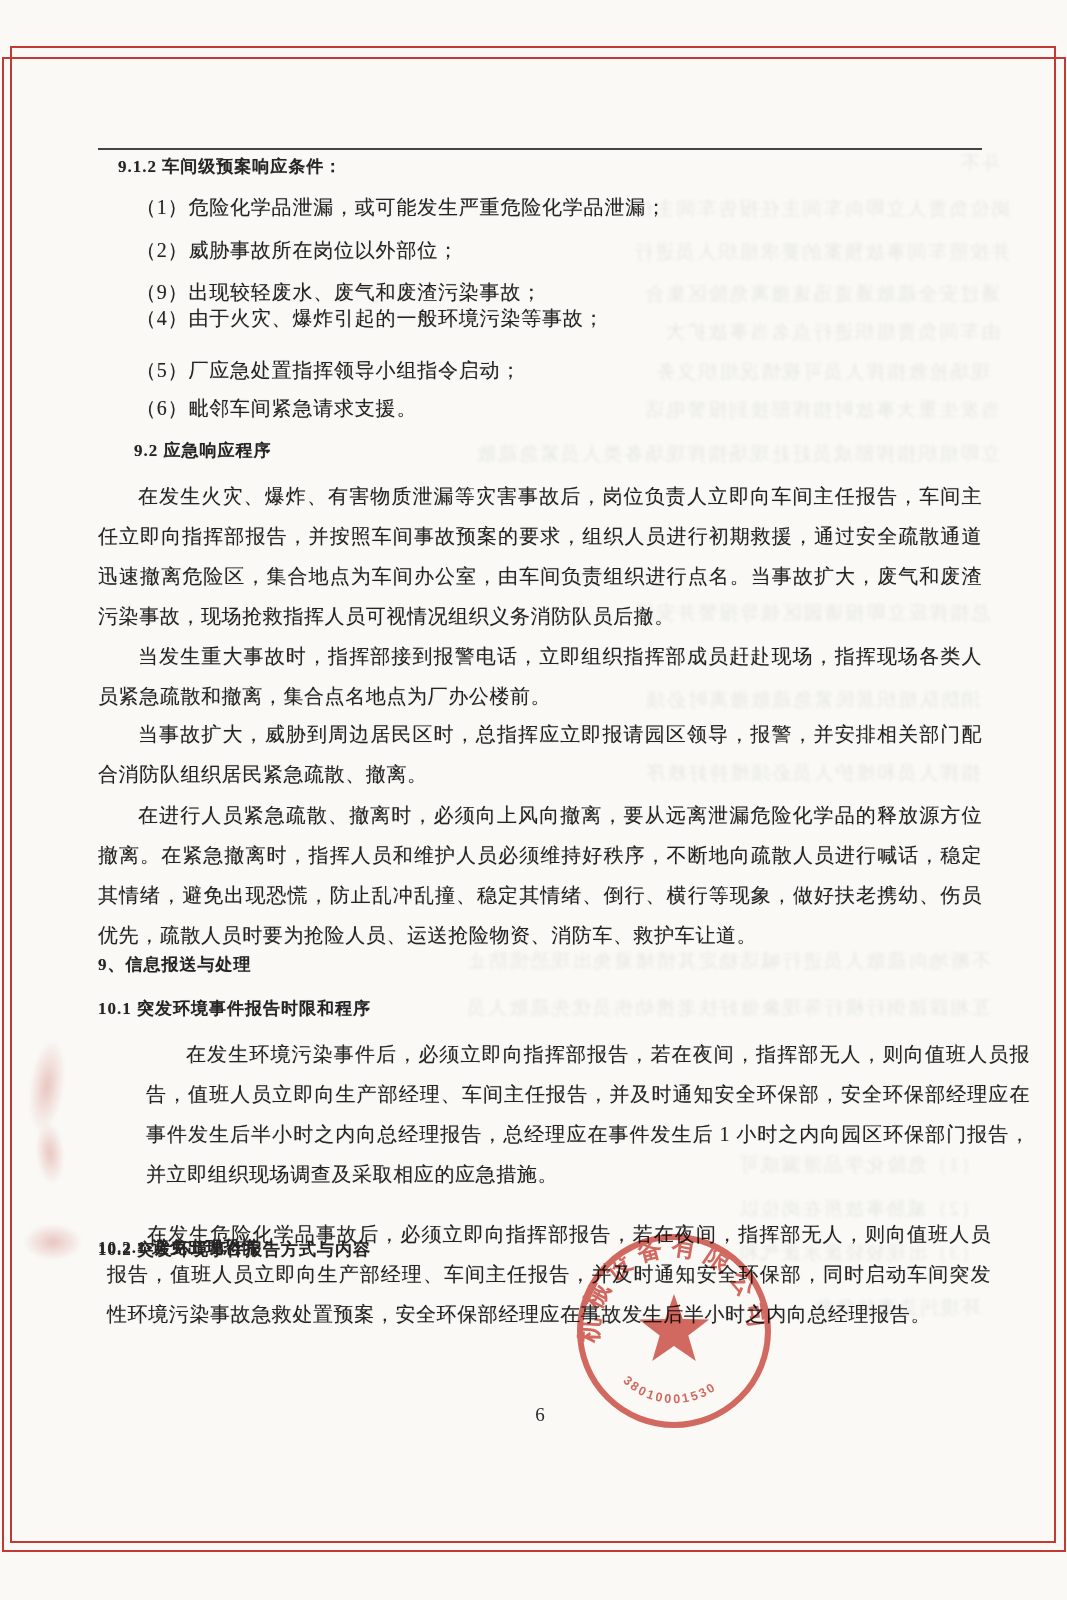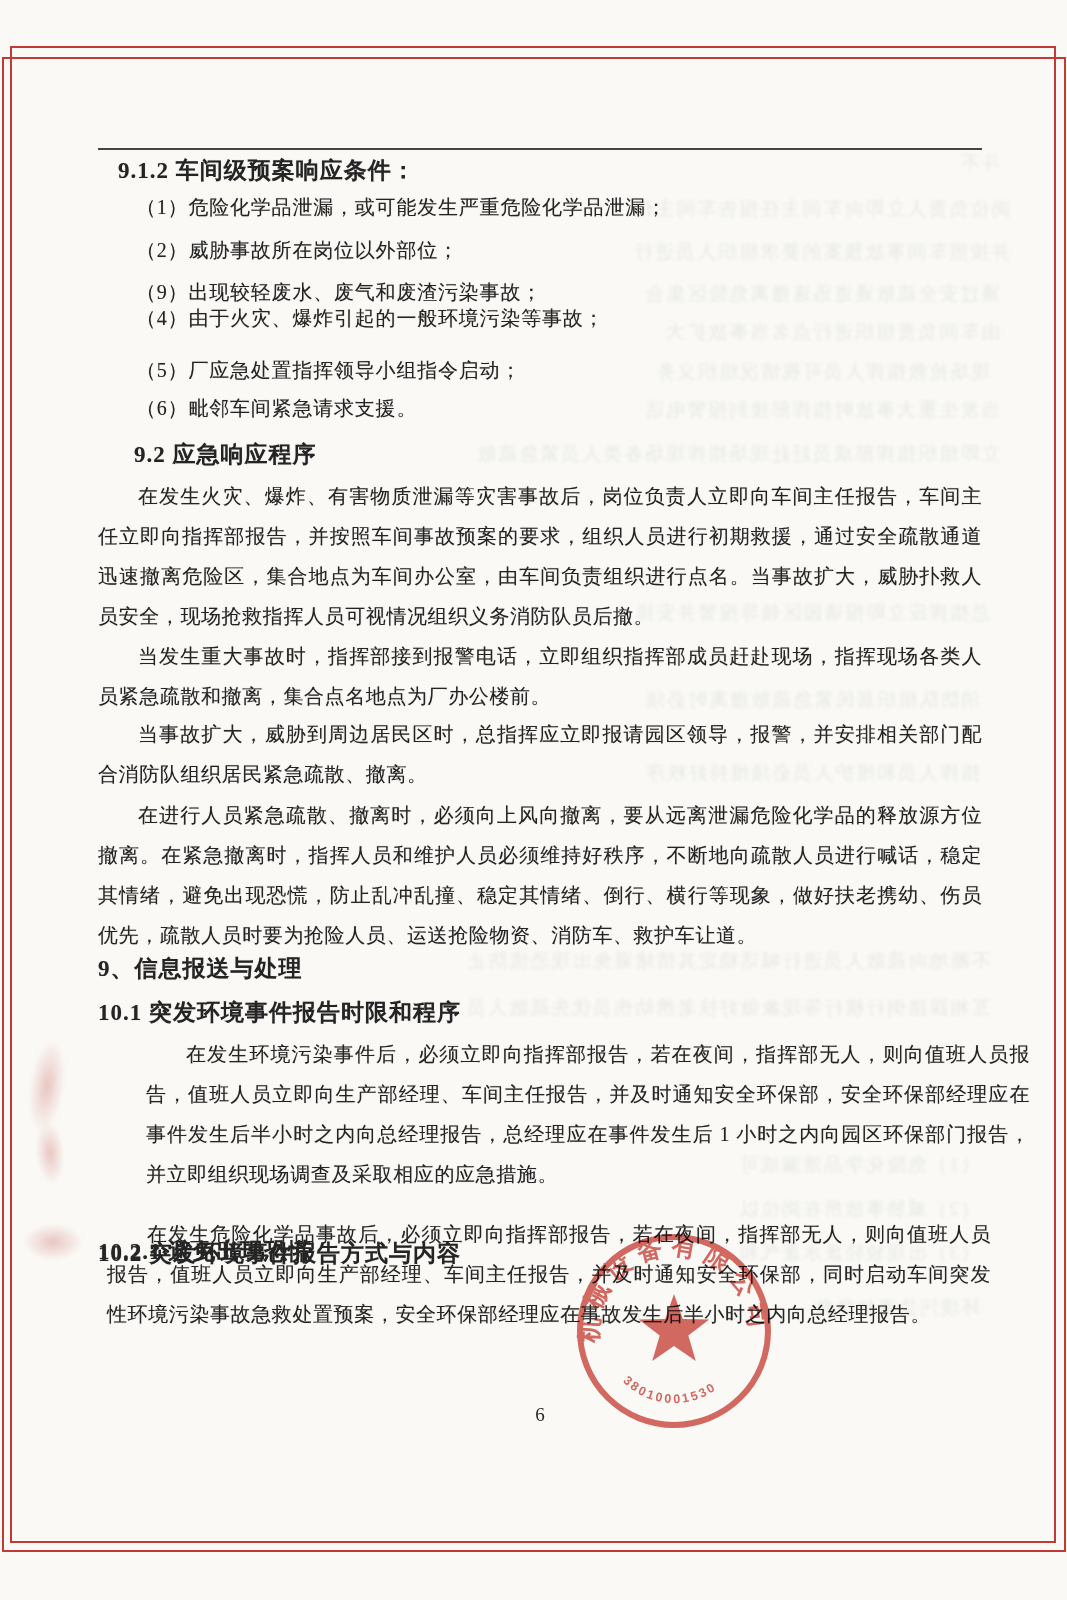--- a/index.html
+++ b/index.html
@@ -10,21 +10,21 @@
     font-family:"Liberation Serif","DejaVu Serif",serif;
   }
   
   .frame{position:absolute;border:2px solid var(--frame);box-sizing:border-box;background:transparent;}
   .frame-inner{left:10px;top:46px;width:1046px;height:1497px;}
   .frame-outer{left:2px;top:57px;width:1064px;height:1495px;}
   
   .top-rule{position:absolute;left:98px;top:148px;width:884px;height:2px;background:#454545;}
   
   .doc-text{color:#242424;text-shadow:0 0 1px rgba(60,60,60,.35);}
-  .h{position:absolute;left:98px;width:884px;font-size:23px;font-weight:700;letter-spacing:1px;white-space:nowrap;}
+  .h{position:absolute;left:98px;width:884px;font-size:17px;font-weight:700;letter-spacing:1px;white-space:nowrap;}
   .h912{top:155px;padding-left:20px;}
   .h92{top:439px;padding-left:36px;}
   .h10{top:953px;}
   .h101{top:997px;}
   .h102{top:1198px;margin-top:40px;}
   .h1021{top:1236px;}
   .item{position:absolute;left:98px;width:884px;padding-left:38px;box-sizing:border-box;
         font-size:20px;letter-spacing:0.8px;white-space:nowrap;}
   .para{position:absolute;left:98px;width:884px;font-size:20px;line-height:40px;
         letter-spacing:0.6px;text-align:justify;text-indent:2em;}
@@ -82,21 +82,21 @@
 
   <div class="h h912 doc-text">9.1.2 车间级预案响应条件：</div>
   <div class="item doc-text" style="top:194px">（1）危险化学品泄漏，或可能发生严重危险化学品泄漏；</div>
   <div class="item doc-text" style="top:237px">（2）威胁事故所在岗位以外部位；</div>
   <div class="item doc-text" style="top:279px">（9）出现较轻废水、废气和废渣污染事故；</div>
   <div class="item doc-text" style="top:305px">（4）由于火灾、爆炸引起的一般环境污染等事故；</div>
   <div class="item doc-text" style="top:357px">（5）厂应急处置指挥领导小组指令启动；</div>
   <div class="item doc-text" style="top:395px">（6）毗邻车间紧急请求支援。</div>
 
   <div class="h h92 doc-text">9.2 应急响应程序</div>
-  <div class="para p1 doc-text">在发生火灾、爆炸、有害物质泄漏等灾害事故后，岗位负责人立即向车间主任报告，车间主任立即向指挥部报告，并按照车间事故预案的要求，组织人员进行初期救援，通过安全疏散通道迅速撤离危险区，集合地点为车间办公室，由车间负责组织进行点名。当事故扩大，威胁扑救人员安全，现场抢救指挥人员可视情况组织义务消防队员后撤。</div>
+  <div class="para p1 doc-text">在发生火灾、爆炸、有害物质泄漏等灾害事故后，岗位负责人立即向车间主任报告，车间主任立即向指挥部报告，并按照车间事故预案的要求，组织人员进行初期救援，通过安全疏散通道迅速撤离危险区，集合地点为车间办公室，由车间负责组织进行点名。当事故扩大，废气和废渣污染事故，现场抢救指挥人员可视情况组织义务消防队员后撤。</div>
   <div class="para p2 doc-text">当发生重大事故时，指挥部接到报警电话，立即组织指挥部成员赶赴现场，指挥现场各类人员紧急疏散和撤离，集合点名地点为厂办公楼前。</div>
   <div class="para p3 doc-text">当事故扩大，威胁到周边居民区时，总指挥应立即报请园区领导，报警，并安排相关部门配合消防队组织居民紧急疏散、撤离。</div>
   <div class="para p4 doc-text">在进行人员紧急疏散、撤离时，必须向上风向撤离，要从远离泄漏危险化学品的释放源方位撤离。在紧急撤离时，指挥人员和维护人员必须维持好秩序，不断地向疏散人员进行喊话，稳定其情绪，避免出现恐慌，防止乱冲乱撞、稳定其情绪、倒行、横行等现象，做好扶老携幼、伤员优先，疏散人员时要为抢险人员、运送抢险物资、消防车、救护车让道。</div>
 
   <div class="h h10 doc-text">9、信息报送与处理</div>
   <div class="h h101 doc-text">10.1 突发环境事件报告时限和程序</div>
   <div class="para p5 doc-text">在发生环境污染事件后，必须立即向指挥部报告，若在夜间，指挥部无人，则向值班人员报告，值班人员立即向生产部经理、车间主任报告，并及时通知安全环保部，安全环保部经理应在事件发生后半小时之内向总经理报告，总经理应在事件发生后 1 小时之内向园区环保部门报告，并立即组织现场调查及采取相应的应急措施。</div>
 
   <div class="h h102 doc-text">10.2 突发环境事件报告方式与内容</div>
   <div class="h h1021 doc-text">10.2.1 避免出现恐慌</div>

